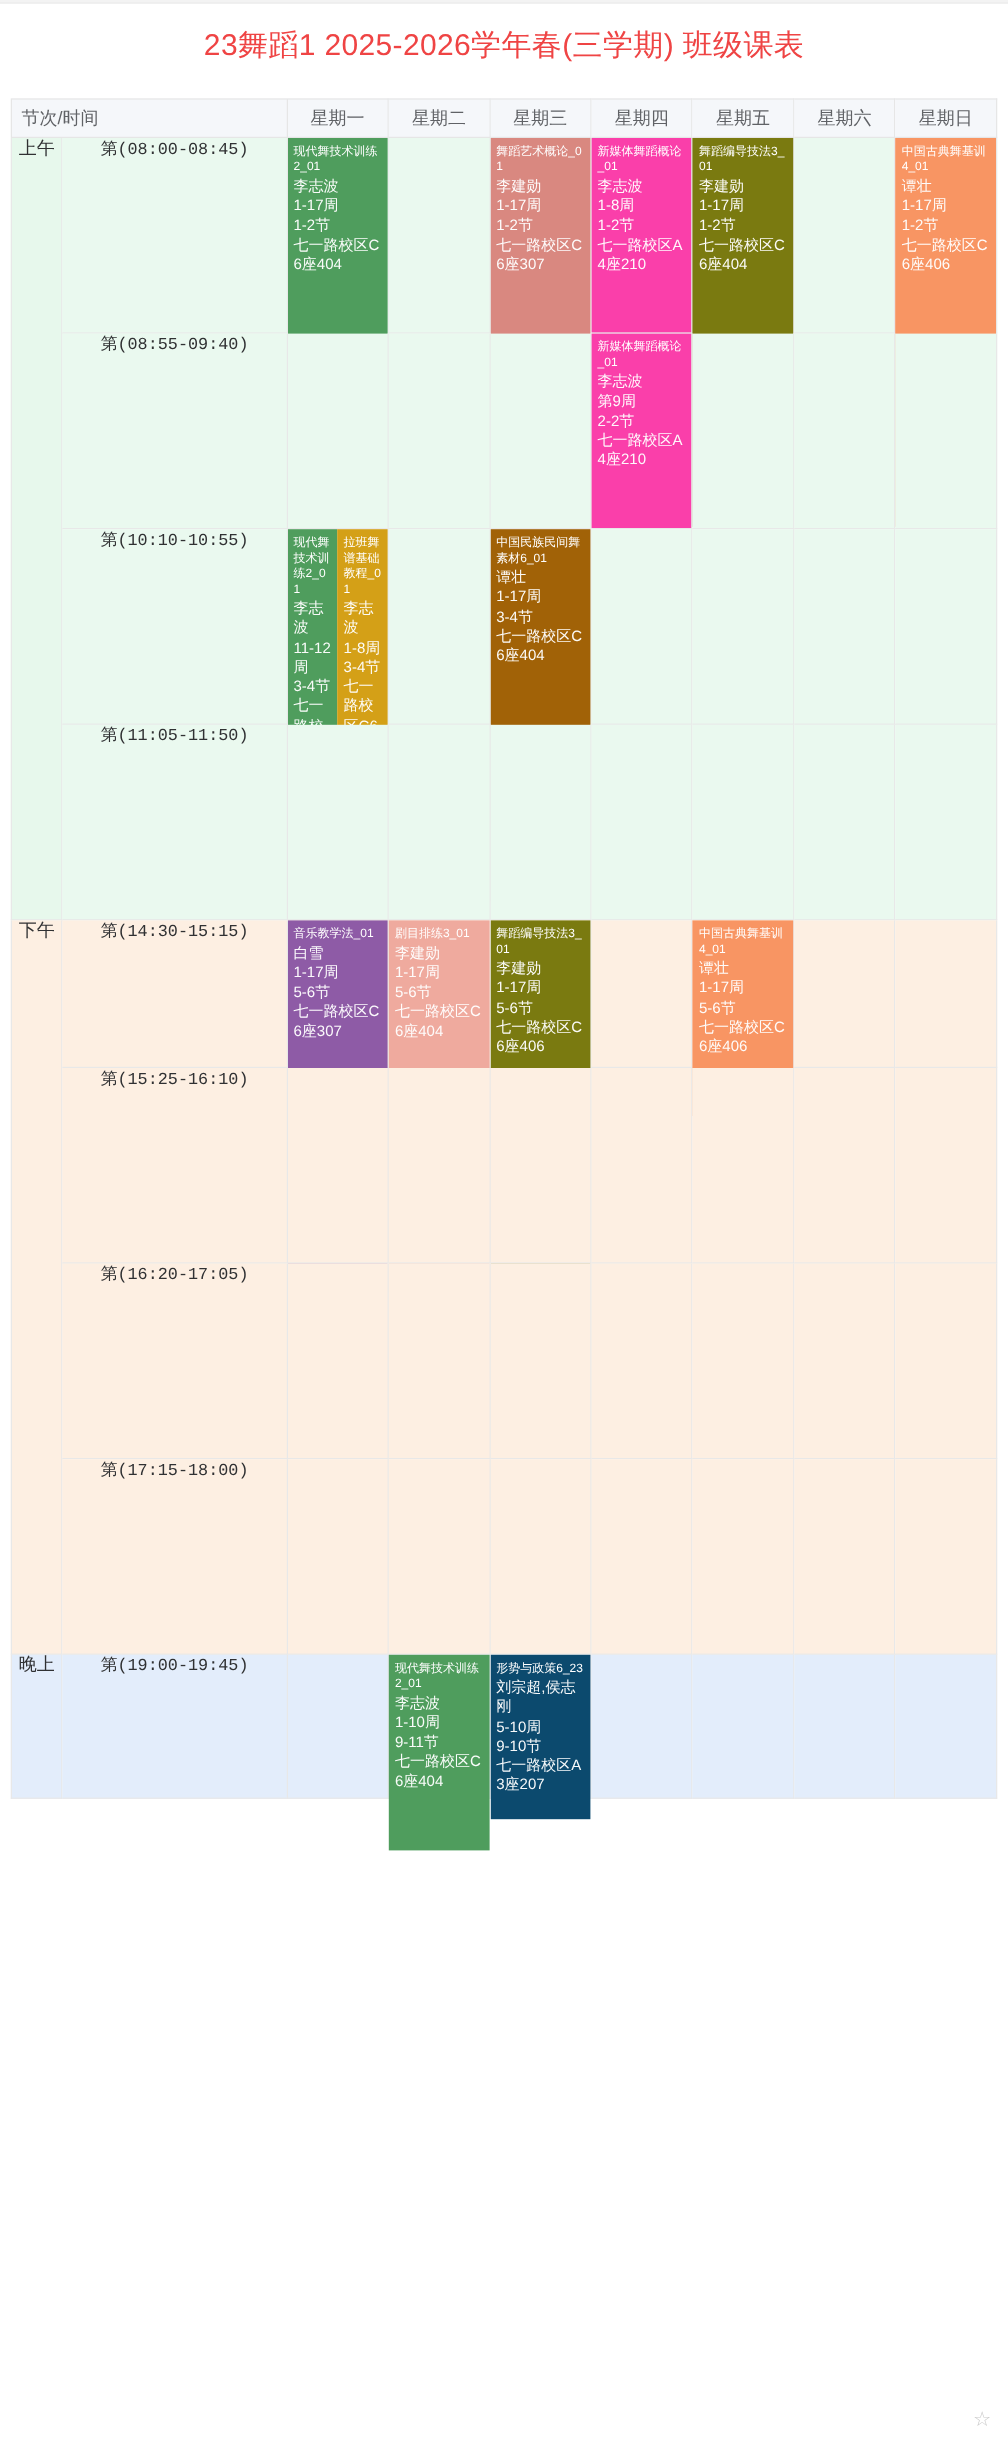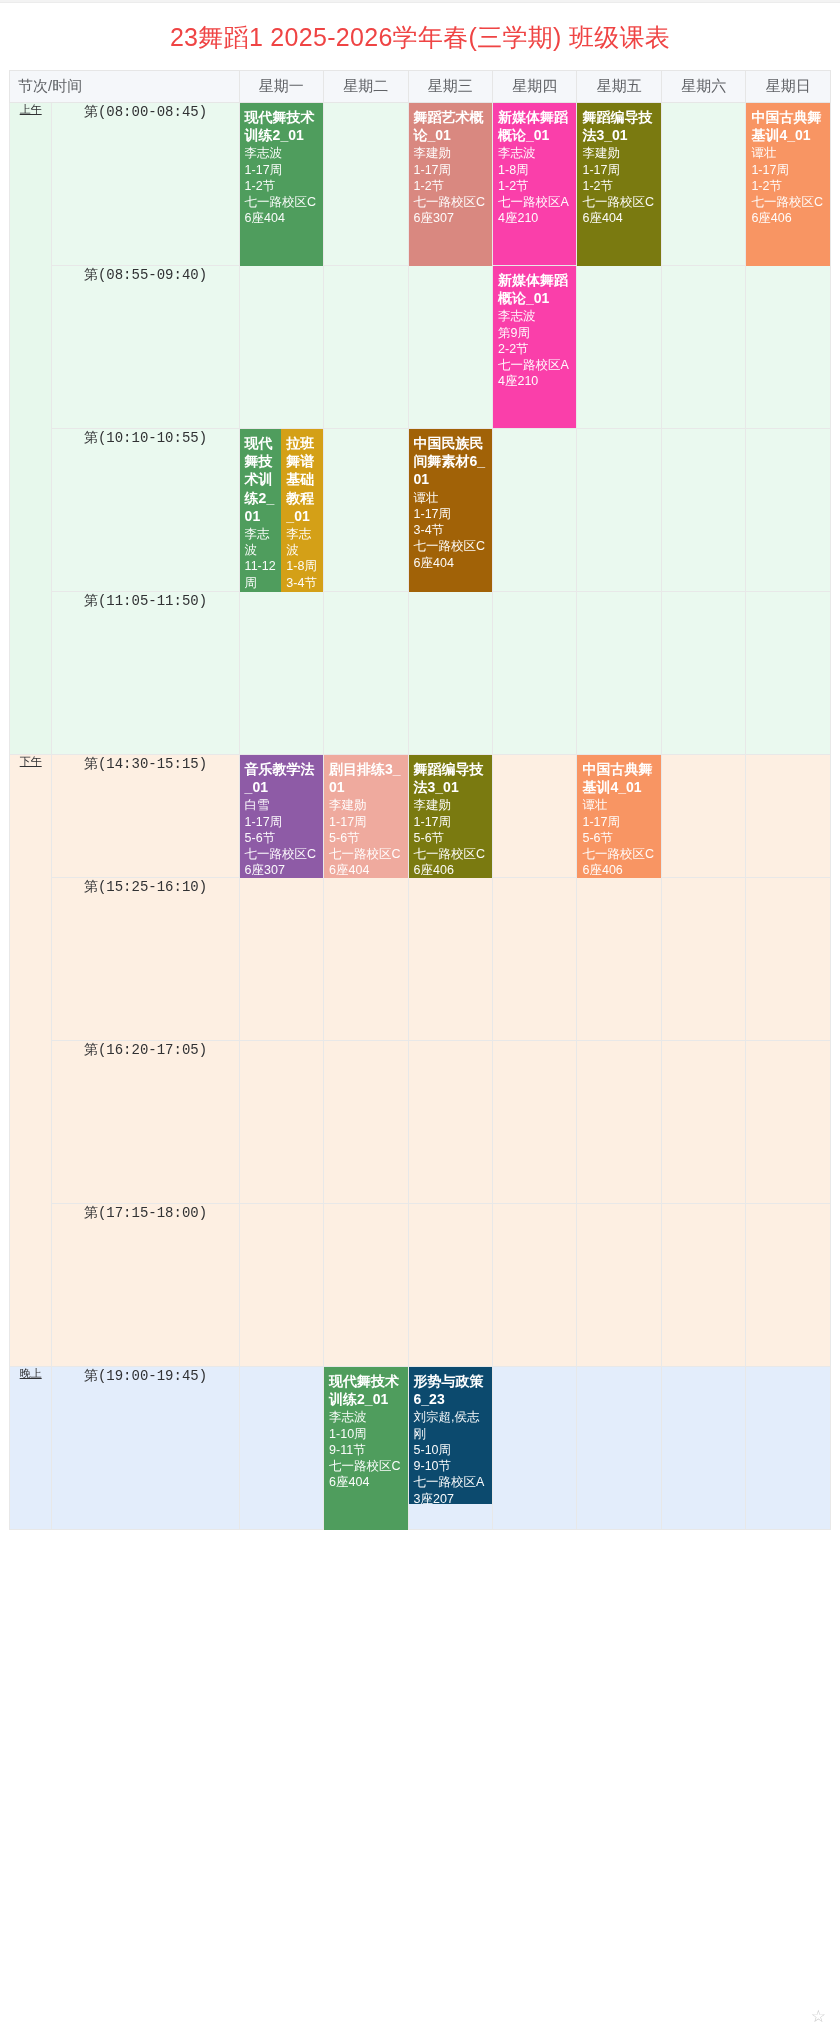--- a/index.html
+++ b/index.html
@@ -24,21 +24,21 @@
     text-align: center;
     font-size: 25px;
     color: #ef4444;
     padding: 18px 0 16px 0;
     font-weight: 400;
     letter-spacing: 0.3px;
     white-space: nowrap;
   }
   table.schedule {
     width: 822px;
-    margin: 0 9px;
+    margin: 12px 9px;
     border-collapse: separate;
     border-spacing: 0;
     table-layout: fixed;
   }
   table.schedule th {
     background: #f5f7fa;
     color: #606266;
     font-weight: 400;
     font-size: 15px;
     height: 33px;
@@ -57,26 +57,25 @@
     border-bottom: 1px solid #e8e8e8;
     border-right: 1px solid #e8e8e8;
     vertical-align: top;
     padding: 0;
     position: relative;
   }
   td.sec-label {
     border-left: 1px solid #e8e8e8;
     text-align: center;
     vertical-align: middle;
-    font-size: 11px;
+    font-size: 15px;
     color: #303133;
     width: 38px;
     line-height: 1.25;
     word-break: break-all;
-    text-decoration: underline;
   }
   td.time-label {
     text-align: center;
     vertical-align: middle;
     font-size: 14px;
     color: #303133;
     width: 164px;
     font-family: Liberation Mono, monospace;
   }
   td.slot { }
@@ -88,21 +87,21 @@
   .card {
     position: absolute;
     left: 0; right: 0; top: 0;
     padding: 5px 5px 6px 5px;
     color: #ffffff;
     font-size: 12.5px;
     line-height: 1.3;
     overflow: hidden;
     word-break: break-all;
   }
-  .card .cname { font-weight: bold; font-size: 14px; display: block; margin-bottom: 1px; }
+  .card .cname { font-weight: normal; font-size: 10px; display: block; margin-bottom: 1px; }
   .card .meta  { display: block; opacity: 0.97; }
   .half-left  { right: 50%; }
   .half-right { left: 50%; }
   .star {
     position: absolute;
     right: 14px;
     bottom: 10px;
     color: #c9c9c9;
     font-size: 17px;
   }
@@ -347,21 +346,21 @@
         <td class="slot band-pm"></td>
         <td class="slot band-pm"></td>
         <td class="slot band-pm"></td>
         <td class="slot band-pm"></td>
         <td class="slot band-pm"></td>
         <td class="slot band-pm"></td>
       </tr>
 
       <tr>
         <td class="sec-label band-eve">晚上</td>
-        <td class="time-label band-eve" style="height:163px">第(19:00-19:45)</td>
+        <td class="time-label band-eve" style="height:120px">第(19:00-19:45)</td>
 
         <td class="slot band-eve"></td>
 
         <td class="slot band-eve">
           <div class="card" style="height:163px;background:#4f9d5d">
             <span class="cname">现代舞技术训练2_01</span>
             <span class="meta">李志波</span>
             <span class="meta">1-10周</span>
             <span class="meta">9-11节</span>
             <span class="meta">七一路校区C6座404</span>

